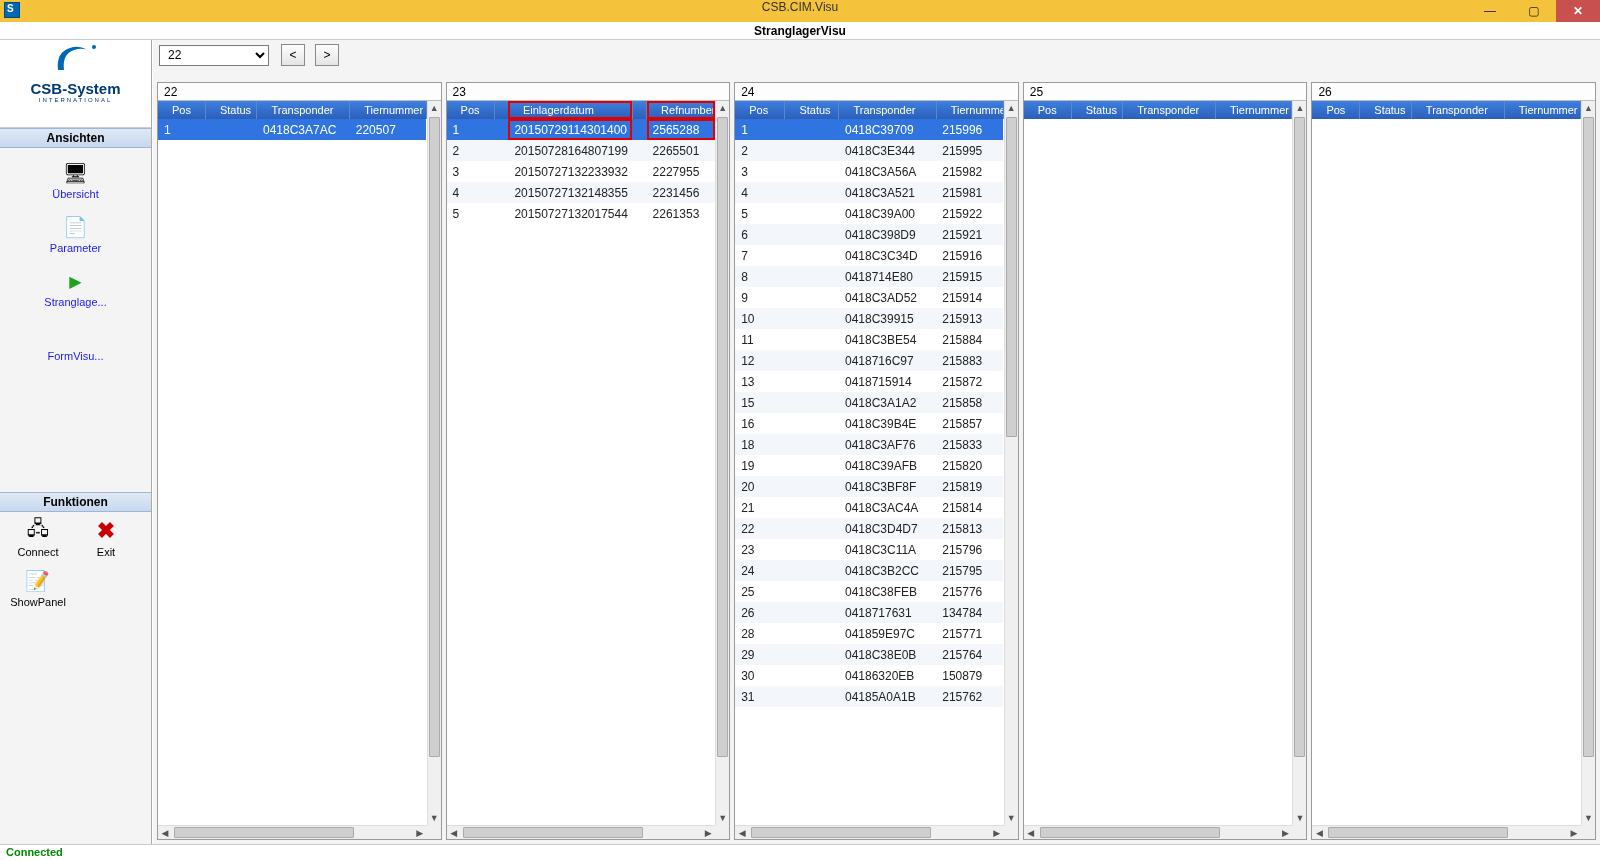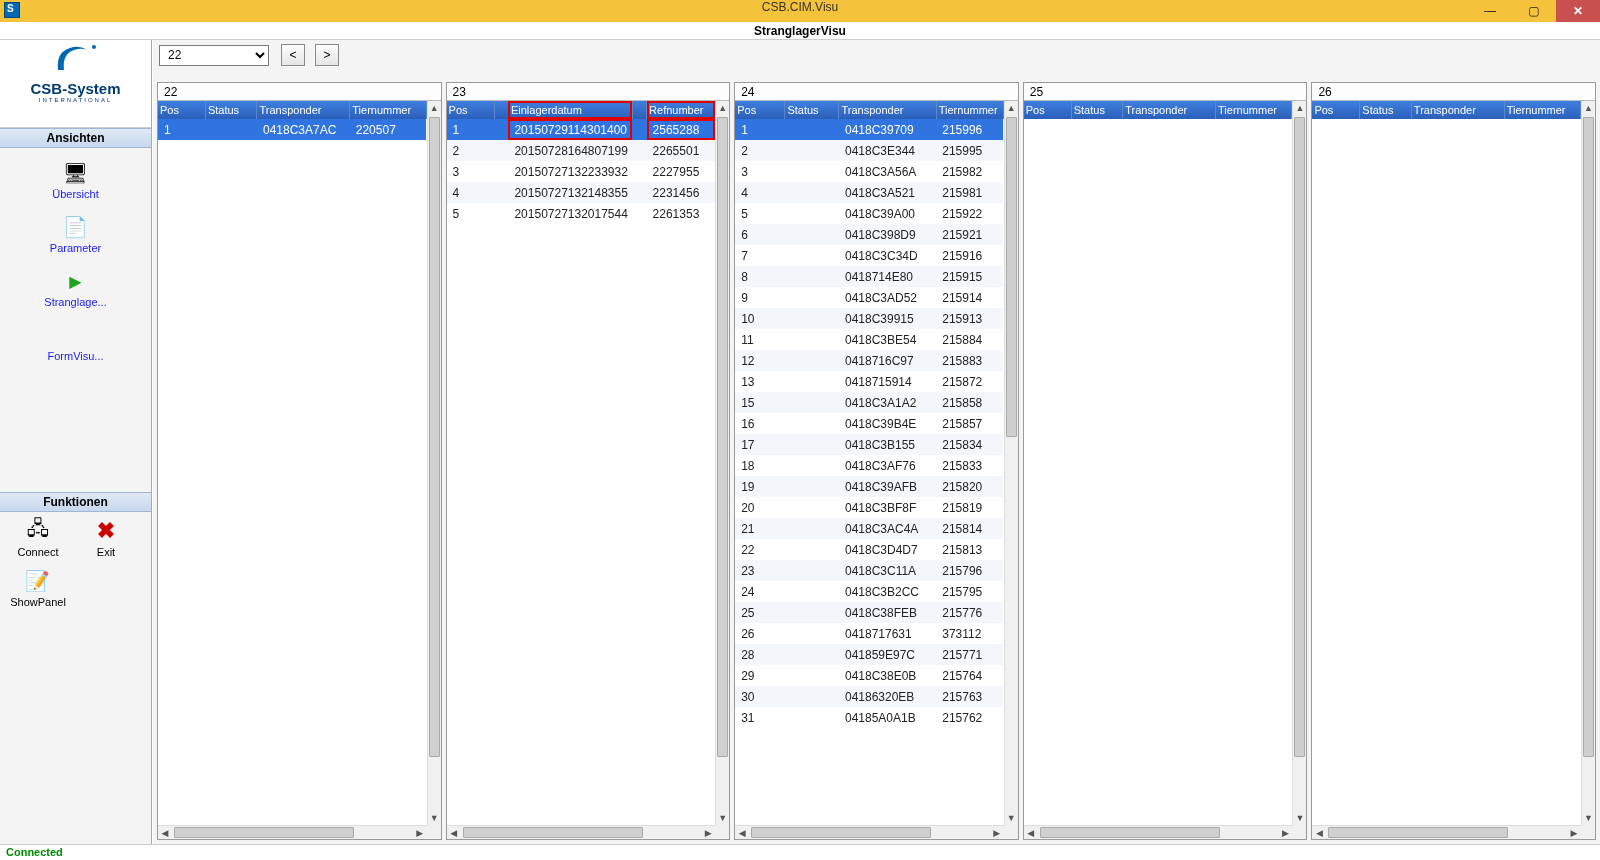--- a/index.html
+++ b/index.html
@@ -26,21 +26,21 @@
   .main { flex:1; position:relative; background:#f4f4f4; border-left:1px solid #fff; }
   .toolbar-row { height:26px; padding:8px 6px 4px; display:flex; align-items:center; gap:12px; }
   .combo { width:110px; height:21px; border:1px solid #7a7a7a; background:#fff; font-size:12px; padding:1px 4px; }
   .nav-btn { width:24px; height:22px; border:1px solid #8a8a8a; background:linear-gradient(#fdfdfd,#e5e5e5); font-size:12px; cursor:pointer; }
   .grids-row { position:absolute; top:42px; bottom:4px; left:4px; right:4px; display:flex; gap:4px; }
   .grid-pane { flex:1 1 0; min-width:0; border:1px solid #9a9a9a; background:#fff; display:flex; flex-direction:column; position:relative; }
   .grid-pane .pane-label { height:18px; border-bottom:1px solid #bbb; padding:2px 6px; font-size:12px; background:#fdfdfd; }
   .grid-wrap { flex:1; overflow:hidden; position:relative; }
   .grid-body { position:absolute; top:0; left:0; right:14px; bottom:14px; overflow:hidden; }
   table.grid { border-collapse:collapse; width:100%; table-layout:fixed; }
-  table.grid th { background:linear-gradient(#3f7fe0,#2a5fb8); color:#fff; font-weight:normal; font-size:11px; text-align:left; padding:2px 2px; border-right:1px solid #5a88c8; height:18px; white-space:nowrap; overflow:hidden; }
+  table.grid th { background:linear-gradient(#3f7fe0,#2a5fb8); color:#fff; font-weight:normal; font-size:11px; text-align:left; padding:2px 14px; border-right:1px solid #5a88c8; height:18px; white-space:nowrap; overflow:hidden; }
   table.grid td { font-size:12px; padding:2px 6px; border-bottom:0; height:21px; white-space:nowrap; overflow:hidden; color:#222; }
   table.grid tbody tr:nth-child(even) td { background:#f3f6fa; }
   table.grid tbody tr.selected td { background:#2f74e0; color:#fff; }
   .vscroll { position:absolute; top:0; right:0; bottom:14px; width:14px; background:#f0f0f0; border-left:1px solid #ddd; }
   .vscroll .thumb { position:absolute; left:1px; right:1px; background:#cfcfcf; border:1px solid #aaa; border-radius:1px; }
   .vscroll .arrow { position:absolute; left:0; right:0; height:14px; background:#f0f0f0; text-align:center; font-size:9px; line-height:14px; color:#555; }
   .hscroll { position:absolute; left:0; right:14px; bottom:0; height:14px; background:#f0f0f0; border-top:1px solid #ddd; }
   .hscroll .thumb { position:absolute; top:1px; bottom:1px; background:#cfcfcf; border:1px solid #aaa; border-radius:1px; }
   .hscroll .arrow { position:absolute; top:0; bottom:0; width:14px; background:#f0f0f0; text-align:center; font-size:9px; line-height:14px; color:#555; }
   .corner { position:absolute; right:0; bottom:0; width:14px; height:14px; background:#f0f0f0; }
@@ -353,26 +353,20 @@
                     <td>0418C3A1A2</td>
                     <td>215858</td>
                   </tr>
                   <tr>
                     <td>16</td>
                     <td></td>
                     <td>0418C39B4E</td>
                     <td>215857</td>
                   </tr>
                   <tr>
-                    <td>17</td>
-                    <td></td>
-                    <td>0418C3B155</td>
-                    <td>215834</td>
-                  </tr>
-                  <tr>
                     <td>18</td>
                     <td></td>
                     <td>0418C3AF76</td>
                     <td>215833</td>
                   </tr>
                   <tr>
                     <td>19</td>
                     <td></td>
                     <td>0418C39AFB</td>
                     <td>215820</td>
@@ -410,39 +404,39 @@
                   <tr>
                     <td>25</td>
                     <td></td>
                     <td>0418C38FEB</td>
                     <td>215776</td>
                   </tr>
                   <tr>
                     <td>26</td>
                     <td></td>
                     <td>0418717631</td>
-                    <td>373112</td>
+                    <td>134784</td>
                   </tr>
                   <tr>
                     <td>28</td>
                     <td></td>
                     <td>041859E97C</td>
                     <td>215771</td>
                   </tr>
                   <tr>
                     <td>29</td>
                     <td></td>
                     <td>0418C38E0B</td>
                     <td>215764</td>
                   </tr>
                   <tr>
                     <td>30</td>
                     <td></td>
                     <td>04186320EB</td>
-                    <td>215763</td>
+                    <td>150879</td>
                   </tr>
                   <tr>
                     <td>31</td>
                     <td></td>
                     <td>04185A0A1B</td>
                     <td>215762</td>
                   </tr>
                 </tbody>
               </table>
             </div>

